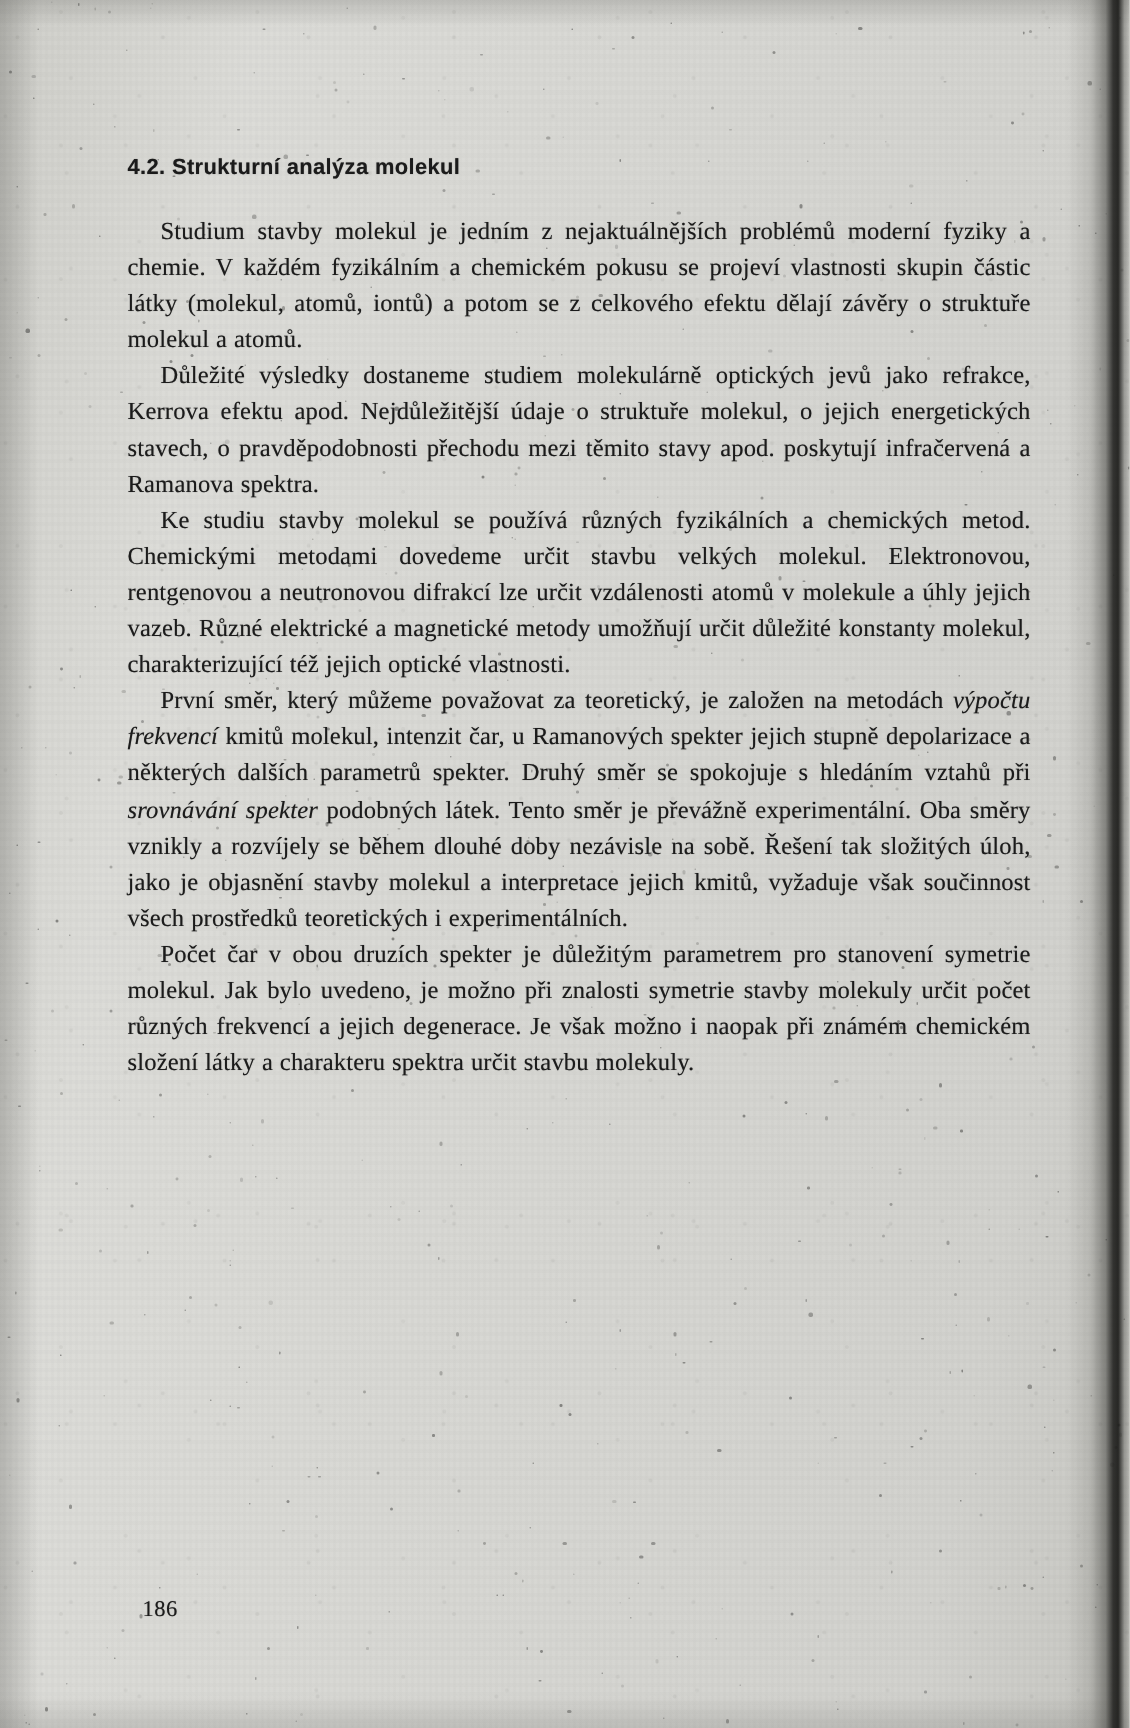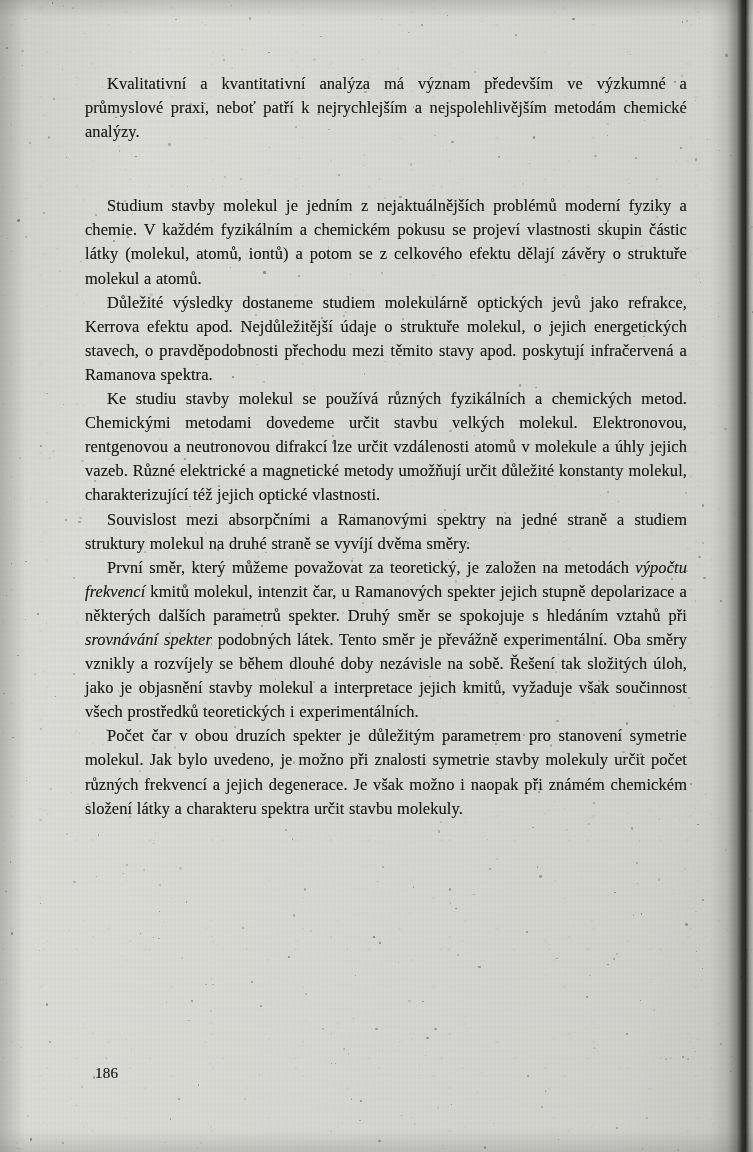--- a/index.html
+++ b/index.html
@@ -770,34 +770,33 @@
       <i style="left:383.9px;top:197.4px;width:2.0px;height:2.0px;background:rgba(58,58,56,0.20)"></i>
     </div>
   <div id="edge-top"></div>
   <div id="edge-left"></div>
   <div id="edge-bottom"></div>
   <div id="edge-right"></div>
 
   <div id="content">
 
 
-    <p class="body-par">Kvalitativní a kvantitativní analýza má význam především ve výzkumné a průmyslové praxi, neboť patří k nejrychlejším a nejspolehlivějším metodám chemické analýzy.</p>
 
     <div class="sp-before-heading"></div>
 
+    <h2 class="section-heading">4.2. Strukturní analýza molekul</h2>
 
     <div class="sp-after-heading"></div>
 
     <p class="body-par">Studium stavby molekul je jedním z nejaktuálnějších problémů moderní fyziky a chemie. V každém fyzikálním a chemickém pokusu se projeví vlastnosti skupin částic látky (molekul, atomů, iontů) a potom se z celkového efektu dělají závěry o struktuře molekul a atomů.</p>
 
     <p class="body-par">Důležité výsledky dostaneme studiem molekulárně optických jevů jako refrakce, Kerrova efektu apod. Nejdůležitější údaje o struktuře molekul, o jejich energetických stavech, o pravděpodobnosti přechodu mezi těmito stavy apod. poskytují infračervená a Ramanova spektra.</p>
 
     <p class="body-par">Ke studiu stavby molekul se používá různých fyzikálních a chemických metod. Chemickými metodami dovedeme určit stavbu velkých molekul. Elektronovou, rentgenovou a neutronovou difrakcí lze určit vzdálenosti atomů v molekule a úhly jejich vazeb. Různé elektrické a magnetické metody umožňují určit důležité konstanty molekul, charakterizující též jejich optické vlastnosti.</p>
 
-    <p class="body-par">Souvislost mezi absorpčními a Ramanovými spektry na jedné straně a studiem struktury molekul na druhé straně se vyvíjí dvěma směry.</p>
 
     <p class="body-par"><span>První směr, který můžeme považovat za teoretický, je založen na metodách </span><em class="ital">výpočtu frekvencí</em><span> kmitů molekul, intenzit čar, u Ramanových spekter jejich stupně depolarizace a některých dalších parametrů spekter. Druhý směr se spokojuje s hledáním vztahů při </span><em class="ital">srovnávání spekter</em><span> podobných látek. Tento směr je převážně experimentální. Oba směry vznikly a rozvíjely se během dlouhé doby nezávisle na sobě. Řešení tak složitých úloh, jako je objasnění stavby molekul a interpretace jejich kmitů, vyžaduje však součinnost všech prostředků teoretických i experimentálních.</span></p>
 
     <p class="body-par">Počet čar v obou druzích spekter je důležitým parametrem pro stanovení symetrie molekul. Jak bylo uvedeno, je možno při znalosti symetrie stavby molekuly určit počet různých frekvencí a jejich degenerace. Je však možno i naopak při známém chemickém složení látky a charakteru spektra určit stavbu molekuly.</p>
 
 
   </div>
 
   <div id="folio">186</div>
 

